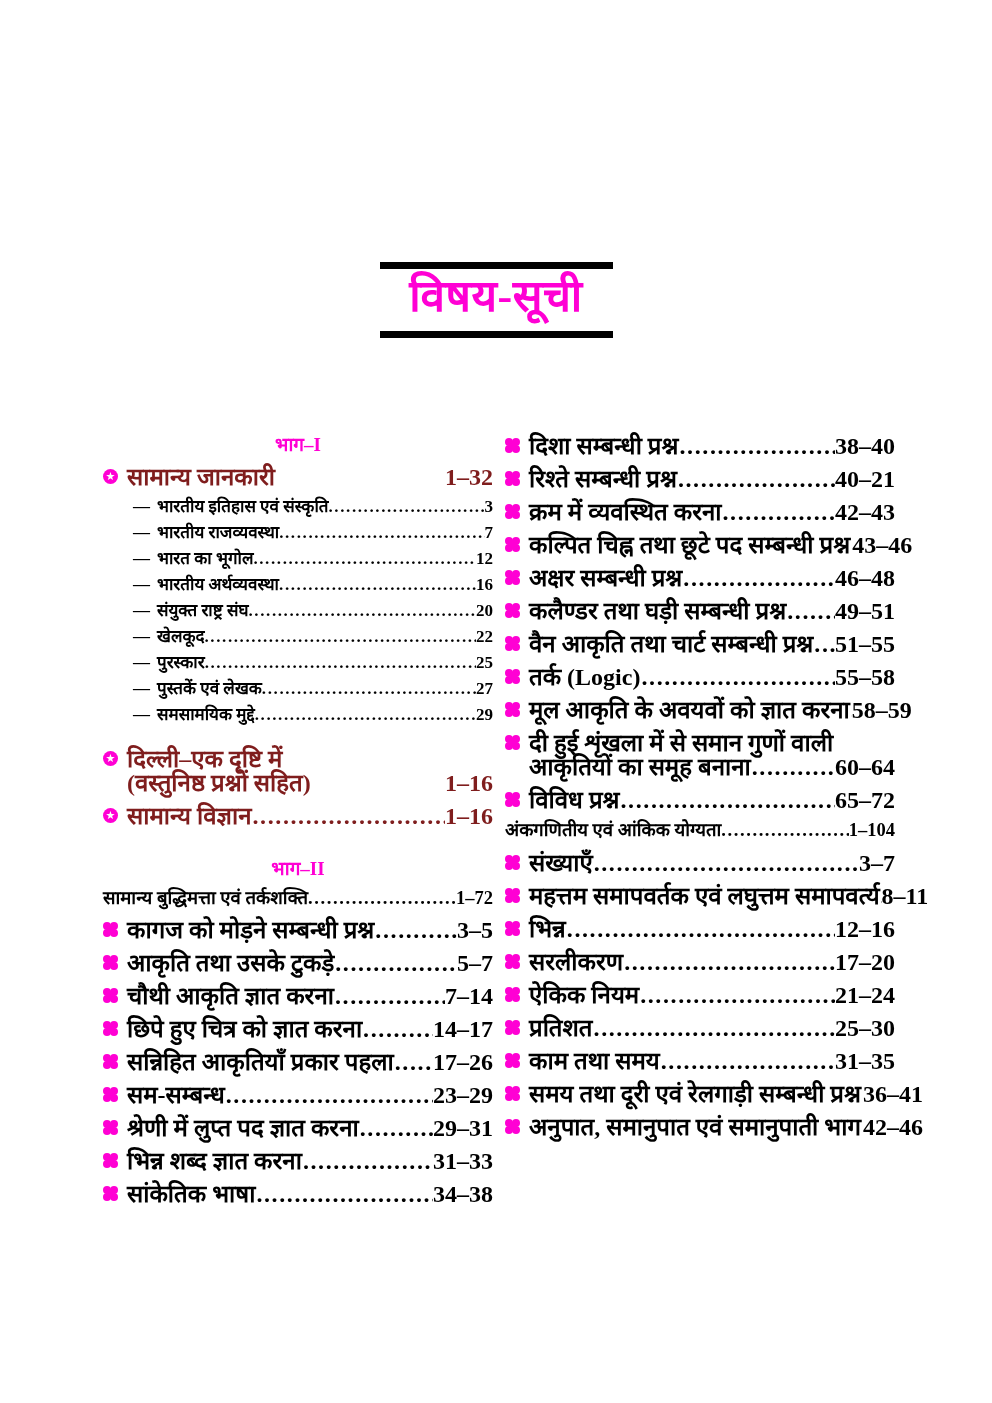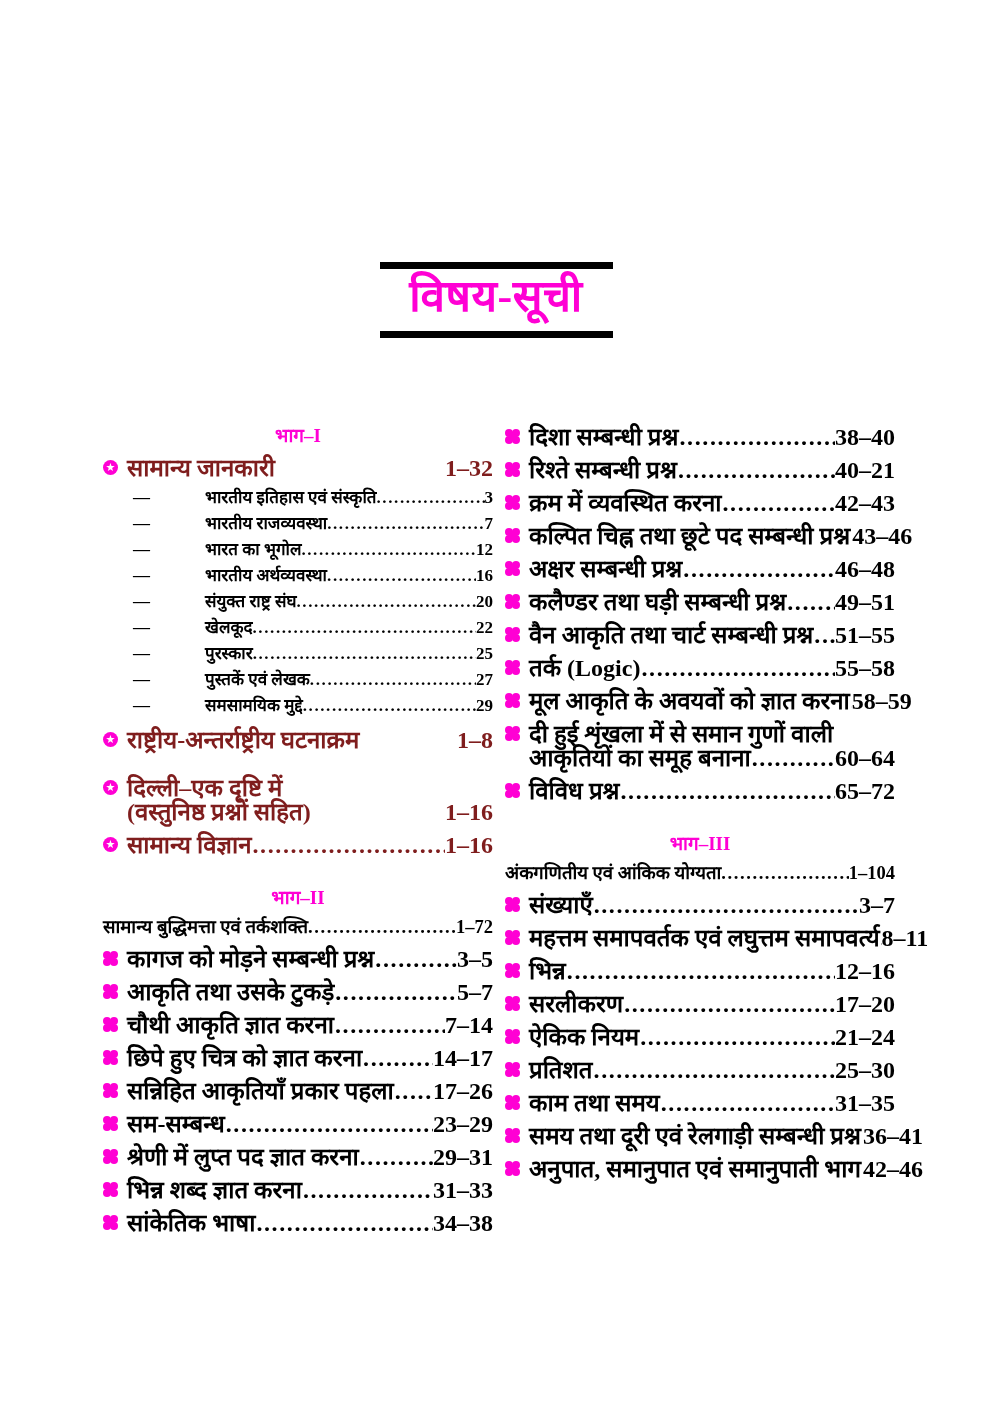--- a/index.html
+++ b/index.html
@@ -50,21 +50,21 @@
   
   .columns {
     position: absolute;
     left: 0;
     top: 418px;
     width: 992px;
     height: 900px;
   }
   .col {
     position: absolute;
-    top: 7px;
+    top: 16px;
     width: 390px;
   }
   .col-left  { left: 103px; }
   .col-right { left: 505px; }
 
   
   .part-heading {
     text-align: center;
     font-family: "Liberation Serif", serif;
     font-size: 19px;
@@ -136,21 +136,20 @@
     flex: 0 0 auto;
     width: 24px;
     font-weight: bold;
     color: #000;
   }
   .sub-row .body {
     flex: 1 1 auto;
     min-width: 0;
     display: flex;
     align-items: flex-end;
-    margin-left: 48px;
   }
   .sub-row .label {
     flex: 0 0 auto;
     white-space: nowrap;
     font-weight: bold;
   }
   .sub-row .leader {
     flex: 1 1 auto;
     overflow: hidden;
     white-space: nowrap;
@@ -336,30 +335,20 @@
 
       <div class="sub-row">
         <span class="dash">—</span>
         <span class="body">
           <span class="label black">समसामयिक मुद्दे</span>
           <span class="leader black">................................................................................................</span>
           <span class="pages black">29</span>
         </span>
       </div>
 
-      <div class="toc-row" style="margin-top:14px;">
-        <span class="bullet">
-            <span class="bullet-star"></span>
-          </span>
-        <span class="body">
-          <span class="label pink">राष्ट्रीय-अन्तर्राष्ट्रीय घटनाक्रम</span>
-          <span class="leader pink"></span>
-          <span class="pages pink">1–8</span>
-        </span>
-      </div>
 
       <div class="toc-row wrap" style="margin-top:24px;">
         <span class="bullet">
             <span class="bullet-star"></span>
           </span>
         <span class="body">
           <span class="line1 pink">दिल्ली–एक दृष्टि में</span>
           <span class="line2">
             <span class="label pink">(वस्तुनिष्ठ प्रश्नों सहित)</span>
             <span class="leader pink"></span>
@@ -727,21 +716,20 @@
               <span></span>
             </span>
           </span>
         <span class="body">
           <span class="label black">विविध प्रश्न</span>
           <span class="leader black">................................................................................................</span>
           <span class="pages black">65–72</span>
         </span>
       </div>
 
-      <div class="part-heading spaced-top">भाग–III</div>
 
       <div class="section-head">
         <span class="label">अंकगणितीय एवं आंकिक योग्यता</span>
         <span class="leader">................................................................................................</span>
         <span class="pages">1–104</span>
       </div>
 
       <div class="toc-row">
         <span class="bullet">
             <span class="bullet-flower">

